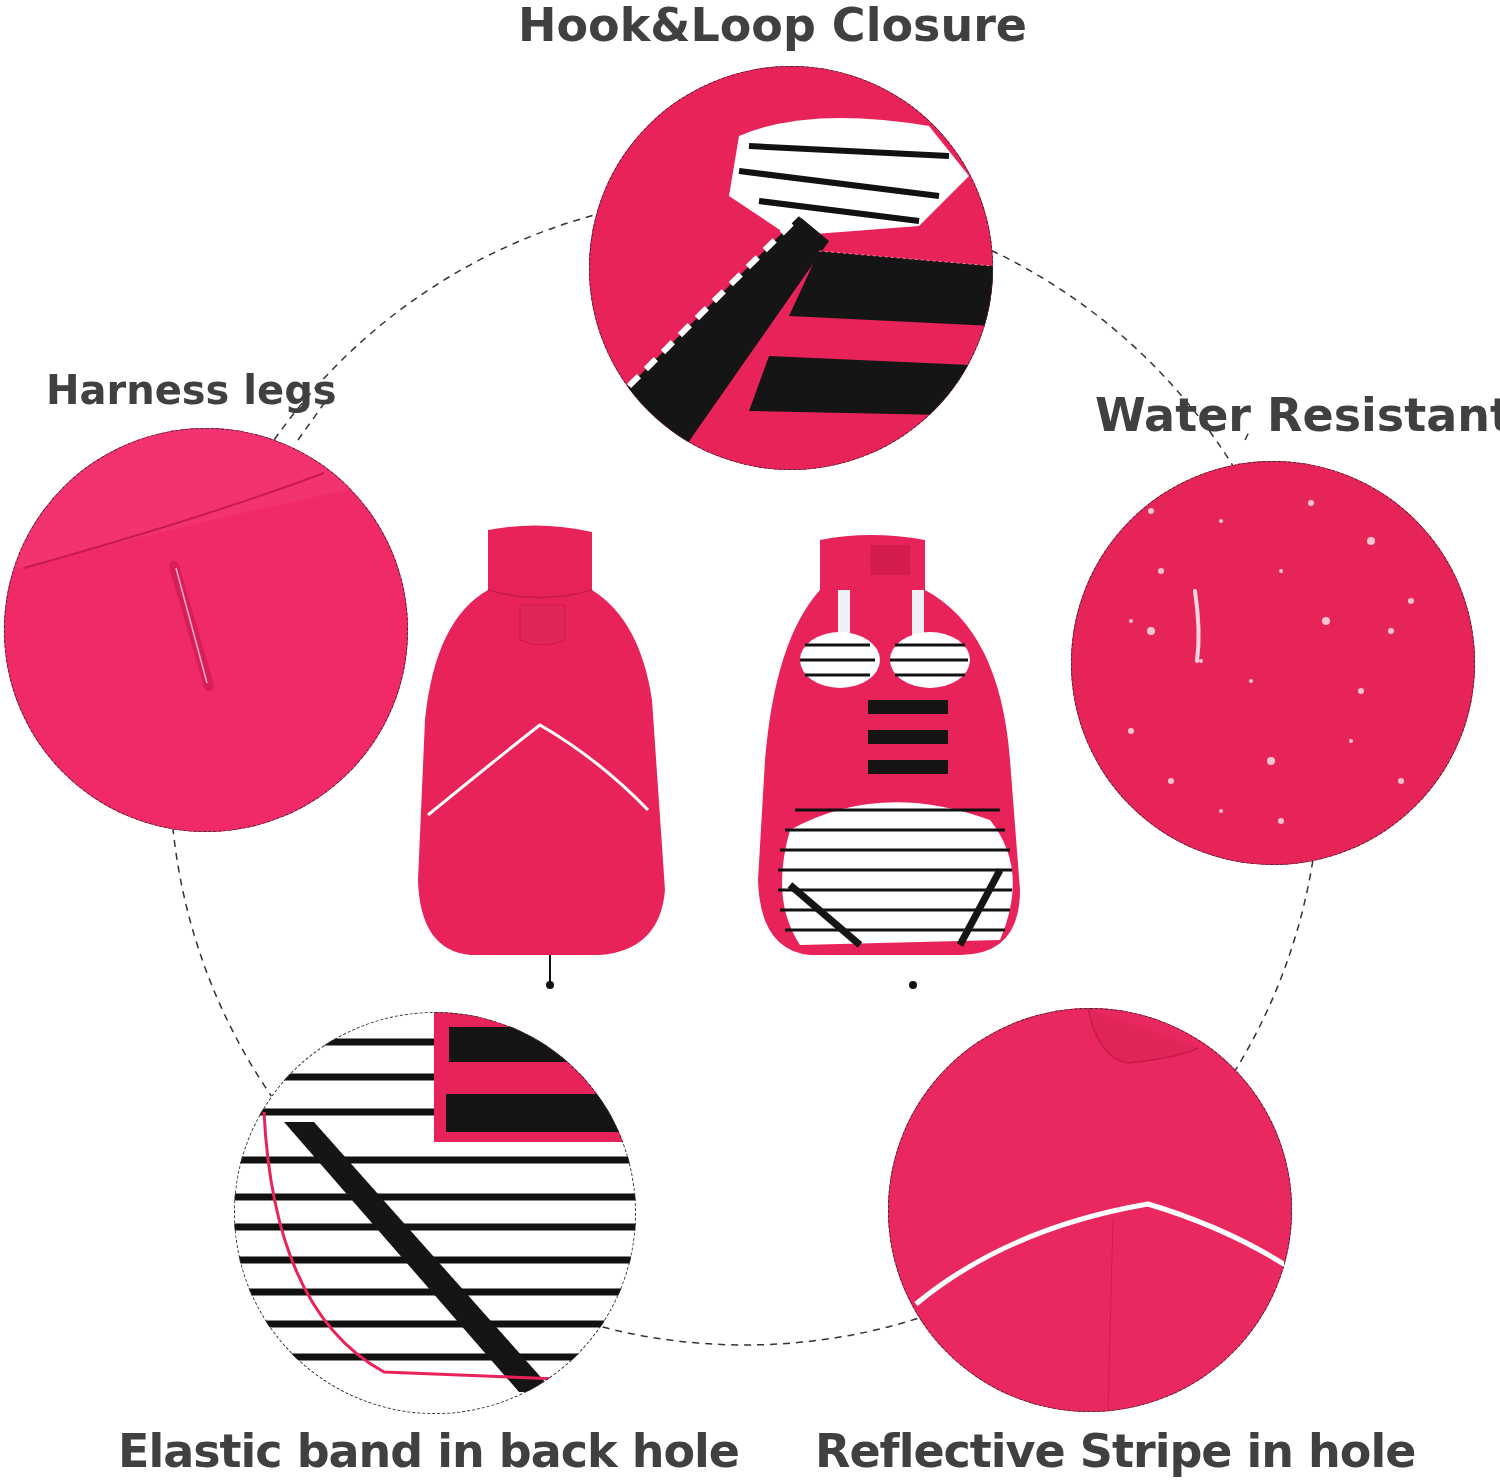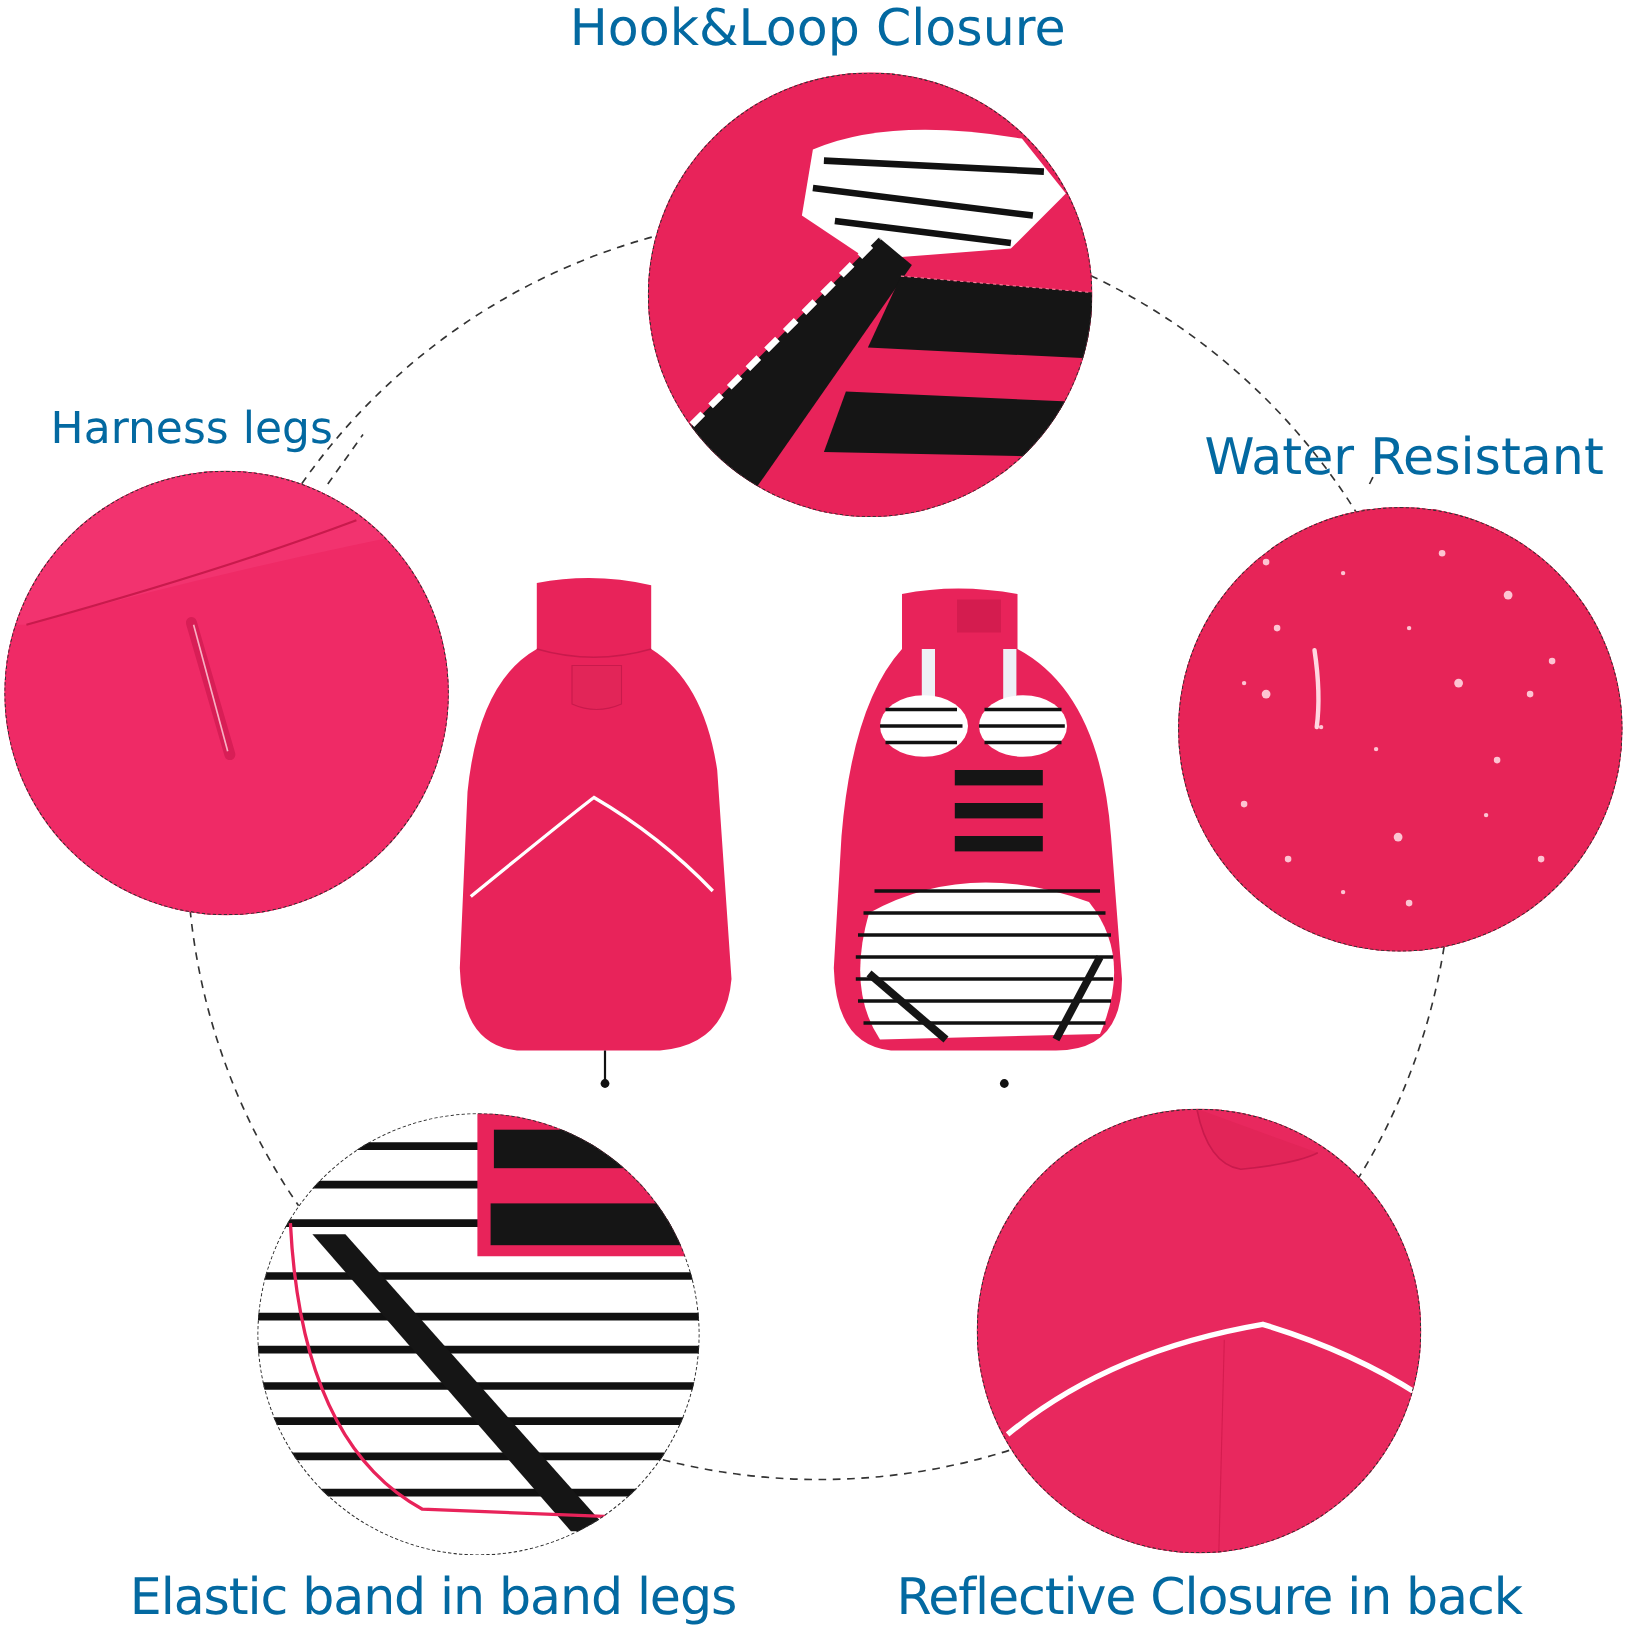--- a/index.html
+++ b/index.html
@@ -1,17 +1,17 @@
 <!DOCTYPE html>
 <html><head>
 <meta charset="utf-8">
 <style>
   html,body{margin:0;padding:0;background:#ffffff;}
   body{width:1500px;height:1484px;position:relative;overflow:hidden;font-family:"DejaVu Sans","Liberation Sans",sans-serif;}
-  .label{position:absolute;font-weight:normal;color:#0369a1;white-space:nowrap;line-height:1;}
+  .label{position:absolute;font-weight:bold;color:#404040;white-space:nowrap;line-height:1;}
   .title{font-size:46px;}
   .side{font-size:40px;}
   .bottom{font-size:46px;letter-spacing:-1px;}
   svg.layer{position:absolute;left:0;top:0;}
   .circle{position:absolute;border-radius:50%;overflow:hidden;}
   .ring{position:absolute;border-radius:50%;border:1.5px dashed #333;box-sizing:border-box;pointer-events:none;}
 </style>
 </head>
 <body>
 
@@ -20,22 +20,22 @@
   <line x1="298" y1="440" x2="330" y2="395" stroke="#333" stroke-width="1.5" stroke-dasharray="7,6"></line>
   <line x1="1245" y1="440" x2="1250" y2="430" stroke="#333" stroke-width="1.5" stroke-dasharray="7,6"></line>
 </svg>
 
 <div class="label title" style="left:518px;top:2px;">Hook&amp;Loop Closure</div>
 
 <div class="label side" style="left:46px;top:370px;">Harness legs</div>
 
 <div class="label title" style="left:1095px;top:392px;">Water Resistant</div>
 
-<div class="label bottom" style="left:118px;top:1428px;">Elastic band in band legs</div>
-<div class="label bottom" style="left:815px;top:1428px;">Reflective Closure in back</div>
+<div class="label bottom" style="left:118px;top:1428px;">Elastic band in back hole</div>
+<div class="label bottom" style="left:815px;top:1428px;">Reflective Stripe in hole</div>
 
 <div class="circle" style="left:589px;top:66px;width:404px;height:404px;background:#e8235a;">
   <svg width="404" height="404" viewBox="0 0 404 404">
     <rect width="404" height="404" fill="#e8235a"></rect>
 
     <g>
       <path d="M150 70 Q220 40 340 60 L380 110 L330 160 L200 170 L140 130 Z" fill="#fff"></path>
       <path d="M160 80 L360 90" stroke="#111" stroke-width="6"></path>
       <path d="M150 105 L350 130" stroke="#111" stroke-width="6"></path>
       <path d="M170 135 L330 155" stroke="#111" stroke-width="6"></path>

